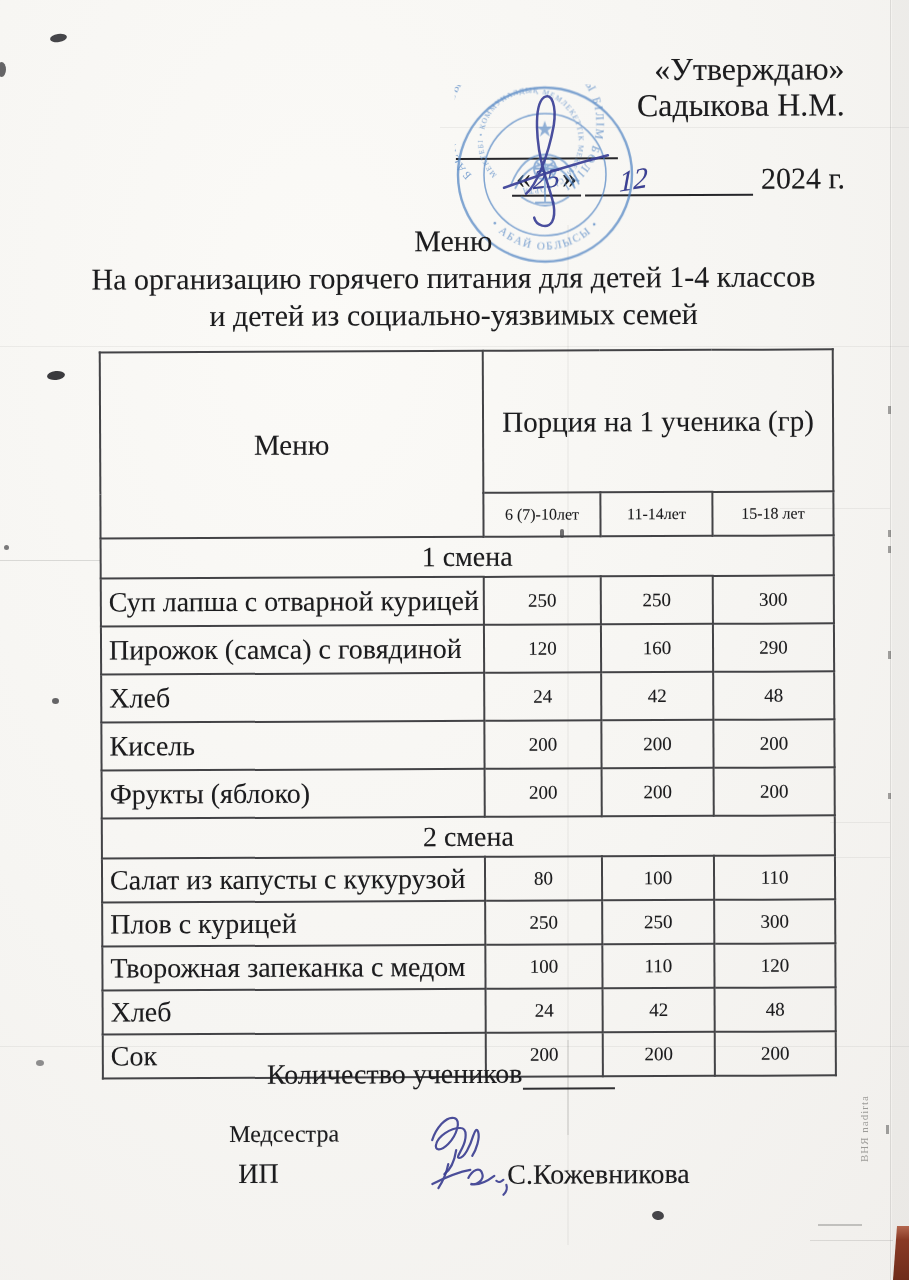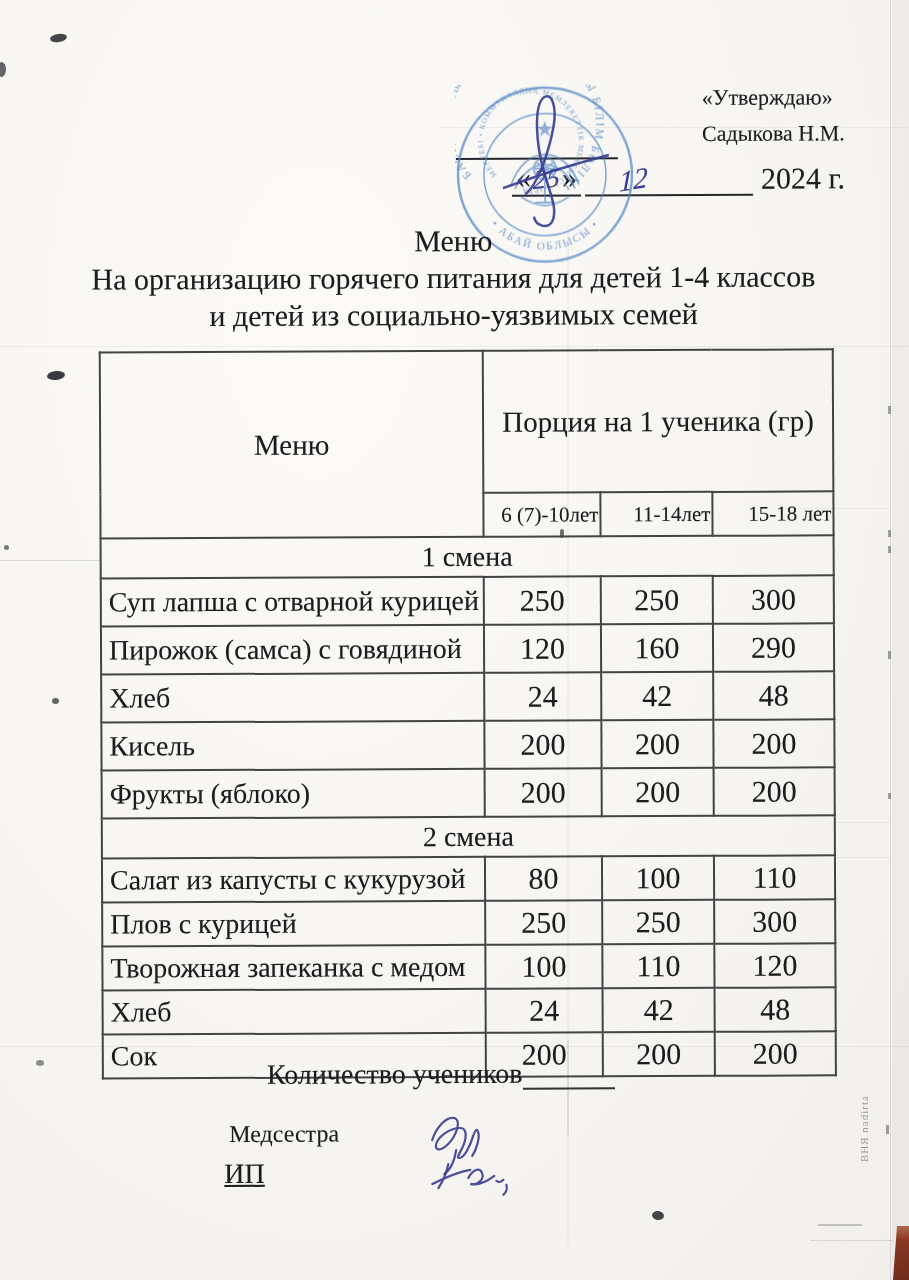--- a/index.html
+++ b/index.html
@@ -16,21 +16,21 @@
   .edge-line{position:absolute;top:0;bottom:0;width:1px;background:rgba(0,0,0,0.10);}
   .edge-strip{position:absolute;top:0;bottom:0;right:0;width:17px;background:rgba(60,55,50,0.035);}
   .edge-tick{position:absolute;width:3px;background:rgba(0,0,0,0.35);}
   .corner-red{position:absolute;right:0;bottom:0;width:16px;height:54px;
         background:linear-gradient(180deg,#b4674f 0%,#8a3a25 25%,#6f2c1a 100%);
         clip-path:polygon(25% 0,100% 0,100% 100%,0 100%);}
   .bleed-text{position:absolute;left:858px;top:1162px;transform:rotate(-90deg);transform-origin:0 0;
         font-size:11px;letter-spacing:1px;color:#8e8d8a;opacity:.85;white-space:nowrap;}
 
   
-  .approval{position:absolute;right:62px;top:52px;text-align:left;font-size:22px;line-height:36px;margin-top:29px;}
+  .approval{position:absolute;right:62px;top:52px;text-align:right;font-size:32px;line-height:36px;}
   .sig-line{position:absolute;left:458px;top:158px;width:162px;height:2px;background:#26262a;}
   .date-row{position:absolute;right:62px;top:163px;height:34px;display:flex;align-items:flex-end;font-size:30px;}
   .date-quote-group{border-bottom:2px solid #26262a;padding:0 4px;position:relative;display:inline-block;}
   .hand{font-style:italic;color:#3a3f96;font-size:27px;display:inline-block;}
   .hand-day{transform:rotate(-6deg) skewX(-8deg);margin:0 2px;}
   .date-blank{display:inline-block;width:168px;border-bottom:2px solid #26262a;margin:0 6px 0 4px;position:relative;height:34px;}
   .hand-month{position:absolute;left:34px;bottom:-2px;transform:rotate(-9deg) skewX(-10deg);font-size:29px;}
   .date-year{margin-left:2px;}
 
   
@@ -39,31 +39,31 @@
 
   
   .title-block{position:absolute;left:55px;top:222px;width:800px;text-align:center;font-size:30px;line-height:37px;}
 
   
   .menu-table{position:absolute;left:100px;top:350px;width:733px;border-collapse:collapse;table-layout:fixed;}
   .menu-table td{border:2px solid #434346;vertical-align:middle;overflow:hidden;}
   .c0{width:383px;}.c1{width:117px;}.c2{width:112px;}.c3{width:121px;}
   .hdr-menu{font-size:29px;text-align:center;}
   .hdr-portion{font-size:29px;text-align:center;height:138px;}
-  .hdr-age{font-size:21px;text-align:right;height:40px;}
+  .hdr-age{font-size:16px;text-align:center;height:40px;}
   .sec-cell{font-size:28px;text-align:center;height:36px;}
   .cell-name{font-size:28px;text-align:left;padding:0 4px 0 7px;white-space:nowrap;}
-  .cell-num{font-size:30px;text-align:center;}
+  .cell-num{font-size:19px;text-align:center;}
   .row-a td{height:44px;} .row-b td{height:40px;}
 
   
   .count-row{position:absolute;left:265px;top:1058px;font-size:28px;}
   .count-blank{display:inline-block;width:92px;border-bottom:2px solid #303033;height:30px;vertical-align:bottom;}
   .signer-role1{position:absolute;left:227px;top:1120px;font-size:24px;}
-  .signer-role2{position:absolute;left:222px;top:1157px;font-size:28px;text-decoration:underline;}
+  .signer-role2{position:absolute;left:236px;top:1157px;font-size:28px;}
   .signer-name1{position:absolute;left:520px;top:1120px;font-size:28px;}
   .signer-name2{position:absolute;left:505px;top:1159px;font-size:28px;}
   .sig1{position:absolute;left:424px;top:1106px;}
   .sig2{position:absolute;left:426px;top:1154px;}
 </style>
 </head>
 <body>
 
 <div class="page">
 
@@ -264,15 +264,16 @@
     <svg class="sig2" width="82" height="44" viewBox="0 0 82 44">
       <g stroke="#3c3f92" stroke-width="2.2" fill="none" stroke-linecap="round" opacity="0.92">
         <path d="M4,30 C16,24 30,18 42,16"></path>
         <path d="M20,10 C18,20 14,28 10,34"></path>
         <path d="M40,24 c4,-8 12,-12 14,-4 c2,6 -6,12 -12,10 c8,2 16,-2 24,-8"></path>
         <path d="M68,27 c2,2 5,1 7,-1"></path>
         <path d="M78,31 c1,3 0,7 -3,10"></path>
       </g>
     </svg>
 
+    <div class="signer-name2 txt">С.Кожевникова</div>
 
   </div>
 </div>
 
 </body></html>

